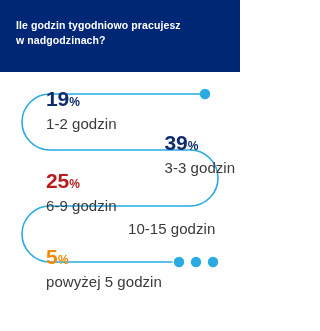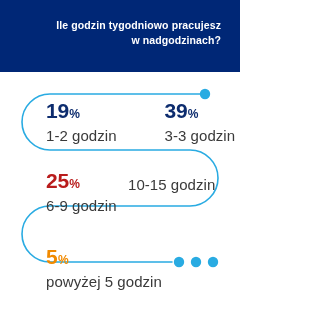--- a/index.html
+++ b/index.html
@@ -17,21 +17,20 @@
 
   
   .header {
     position: absolute;
     left: 0;
     top: 0;
     width: 240px;
     height: 72px;
     background: #002776;
     box-sizing: border-box;
-    text-align: right;
   }
   .header-title {
     position: absolute;
     left: 16px;
     top: 18px;
     width: 205px;
     color: #ffffff;
     font-size: 10.5px;
     font-weight: bold;
     line-height: 15px;
@@ -57,29 +56,29 @@
     width: 240px;
     height: 259px;
   }
   .stat-row {
     position: absolute;
     left: 0;
     width: 240px;
     height: 48px;
     display: flex;
   }
-  .row-1 { top: 28px; gap: 48px; }
+  .row-1 { top: 16px; gap: 48px; }
   .row-2 { top: 98px; }
   .row-3 { top: 174px; }
 
   .stat-cell {
     box-sizing: border-box;
   }
   .cell-a { width: 128px; padding-left: 46px; }
-  .cell-b { width: 112px; padding-left: 0px; }
+  .cell-b { width: 112px; padding-left: 0px; margin-top: 44px; }
   .cell-wide { width: 240px; padding-left: 46px; }
 
   .stat-value {
     line-height: 1;
     white-space: nowrap;
     font-weight: bold;
   }
   .stat-num {
     font-size: 21px;
     letter-spacing: -0.3px;

